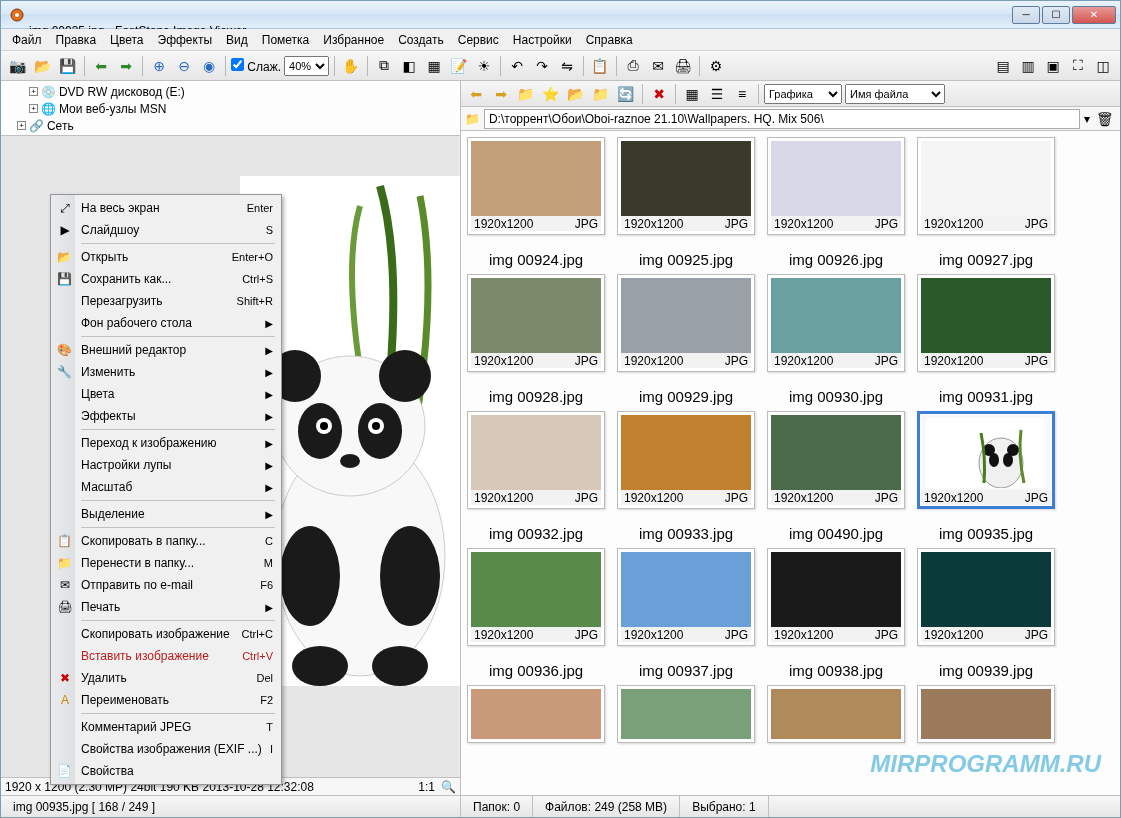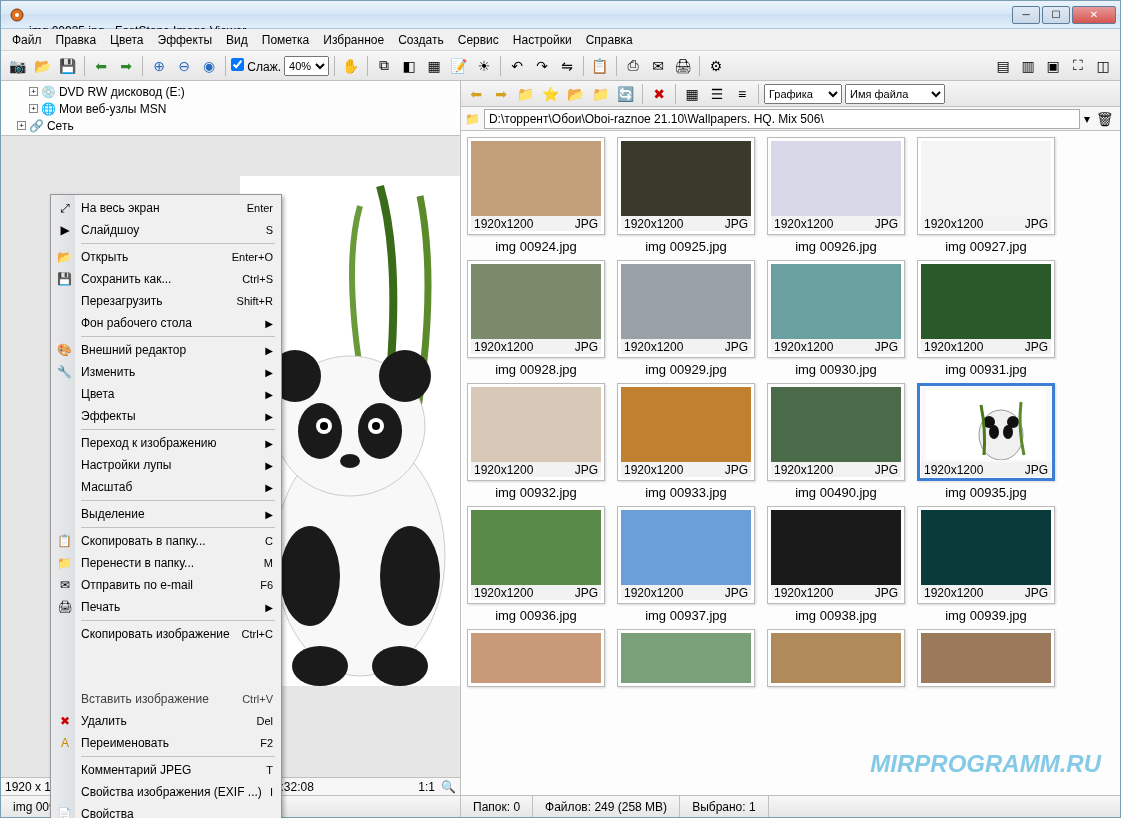--- a/index.html
+++ b/index.html
@@ -36,26 +36,26 @@
 .nav-select { height: 20px; font-size: 11px; width: 78px; }
 .nav-select.wide { width: 100px; }
 .path-bar { height: 24px; display: flex; align-items: center; padding: 2px 4px; gap: 4px; border-bottom: 1px solid #c0c0c0; background: #f7f7f7; }
 .path-input { flex: 1; height: 20px; background: #fff; border: 1px solid #aaa; display: flex; align-items: center; padding: 0 4px; font-size: 11px; }
 .thumb-grid { flex: 1; overflow-y: auto; padding: 6px; display: flex; flex-wrap: wrap; gap: 6px 12px; align-content: flex-start; background: #fdfdfd; }
 .thumb-item { width: 138px; display: flex; flex-direction: column; align-items: center; }
 .thumb-frame { width: 138px; height: 98px; background: #fff; border: 1px solid #bbb; padding: 3px; display: flex; flex-direction: column; box-shadow: 1px 1px 2px rgba(0,0,0,0.15); }
 .thumb-frame.selected { border: 3px solid #3b7ed6; padding: 1px; }
 .thumb-img { flex: 1; background: #ddd; display: flex; align-items: center; justify-content: center; font-size: 10px; color: #888; overflow: hidden; }
 .thumb-info { height: 15px; display: flex; justify-content: space-between; padding: 1px 3px 0 3px; font-size: 10px; background: #f2f2f2; }
-.thumb-name { margin-top: 4px; font-size: 13px; text-align: center; }
+.thumb-name { margin-top: 16px; font-size: 15px; text-align: center; }
 .statusbar { height: 22px; background: linear-gradient(#f7f7f7,#e6e6e6); border-top: 1px solid #c0c0c0; display: flex; align-items: center; font-size: 11px; }
 .status-cell { padding: 0 12px; border-right: 1px solid #c0c0c0; height: 100%; display: flex; align-items: center; }
 .context-menu { position: absolute; left: 50px; top: 194px; width: 232px; background: #f0f0f0; border: 1px solid #979797; box-shadow: 2px 2px 4px rgba(0,0,0,0.3); z-index: 100; padding: 2px; }
 .cm-item { height: 22px; display: flex; align-items: center; padding: 0 6px 0 28px; position: relative; font-size: 12px; }
-.cm-item.disabled { color: #404040; margin-top: 43px; }
+.cm-item.disabled { color: #b91c1c; }
 .cm-icon { position: absolute; left: 4px; width: 16px; height: 16px; display: flex; align-items: center; justify-content: center; font-size: 12px; }
 .cm-shortcut { margin-left: auto; font-size: 11px; }
 .cm-arrow { margin-left: auto; font-size: 10px; }
 .cm-sep { height: 1px; background: #c0c0c0; margin: 2px 4px 2px 28px; }
 .cm-iconstrip { position: absolute; left: 0; top: 0; bottom: 0; width: 24px; background: linear-gradient(to right,#eaecee,#dde0e3); }
 .watermark { position: absolute; right: 20px; bottom: 40px; font-size: 24px; font-weight: bold; color: rgba(80,180,220,0.7); font-style: italic; z-index: 50; pointer-events: none; }
 svg { display: block; }
 </style>
 </head>
 <body>

